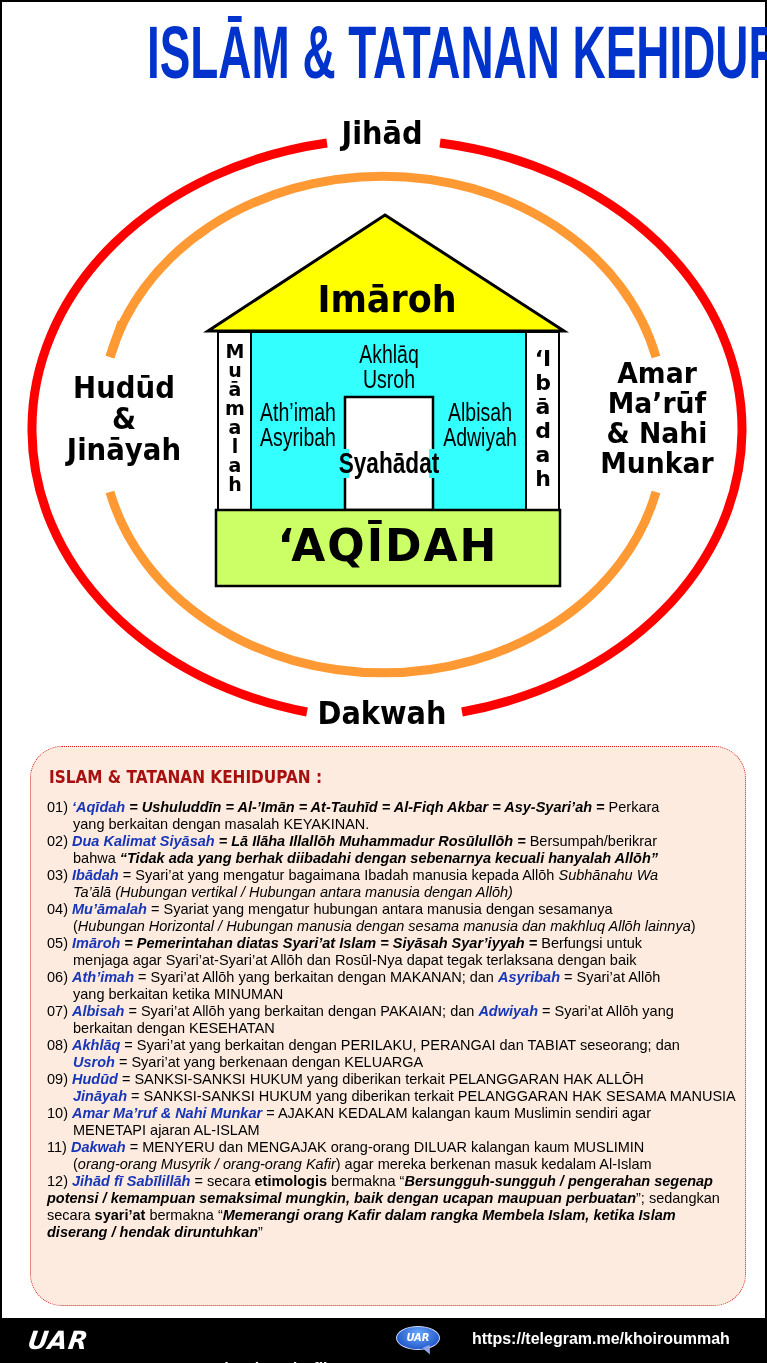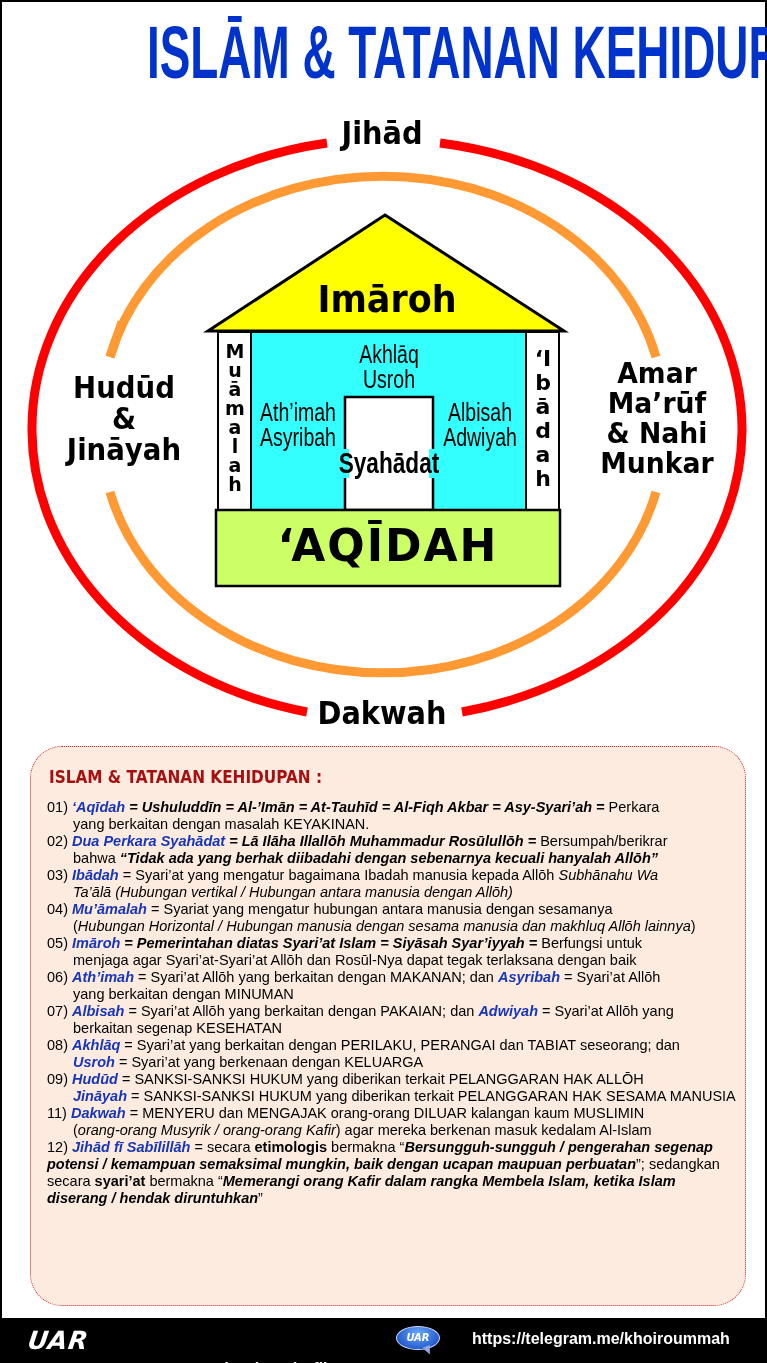--- a/index.html
+++ b/index.html
@@ -122,21 +122,21 @@
     <div class="items">
 
       <div class="item">
         <span>01)</span>
         <span class="k">‘Aqīdah</span><span class="bi"> = Ushuluddīn = Al-’Imān = At-Tauhīd = Al-Fiqh Akbar = Asy-Syari’ah =</span><span> Perkara</span>
         <span class="cont">yang berkaitan dengan masalah KEYAKINAN.</span>
       </div>
 
       <div class="item">
         <span>02)</span>
-        <span class="k">Dua Perkara Syahādat</span><span class="bi"> = Lā Ilāha Illallōh Muhammadur Rosūlullōh =</span><span> Bersumpah/berikrar</span>
+        <span class="k">Dua Kalimat Siyāsah</span><span class="bi"> = Lā Ilāha Illallōh Muhammadur Rosūlullōh =</span><span> Bersumpah/berikrar</span>
         <span class="cont"><span>bahwa </span><span class="bi">“Tidak ada yang berhak diibadahi dengan sebenarnya kecuali hanyalah Allōh”</span></span>
       </div>
 
       <div class="item">
         <span>03)</span>
         <span class="k">Ibādah</span><span> = Syari’at yang mengatur bagaimana Ibadah manusia kepada Allōh </span><span class="i">Subhānahu Wa</span>
         <span class="cont i">Ta’ālā (Hubungan vertikal / Hubungan antara manusia dengan Allōh)</span>
       </div>
 
       <div class="item">
@@ -147,41 +147,46 @@
 
       <div class="item">
         <span>05)</span>
         <span class="k">Imāroh</span><span class="bi"> = Pemerintahan diatas Syari’at Islam = Siyāsah Syar’iyyah =</span><span> Berfungsi untuk</span>
         <span class="cont">menjaga agar Syari’at-Syari’at Allōh dan Rosūl-Nya dapat tegak terlaksana dengan baik</span>
       </div>
 
       <div class="item">
         <span>06)</span>
         <span class="k">Ath’imah</span><span> = Syari’at Allōh yang berkaitan dengan MAKANAN; dan </span><span class="k">Asyribah</span><span> = Syari’at Allōh</span>
-        <span class="cont">yang berkaitan dengan MINUMAN</span>
+        <span class="cont">yang berkaitan ketika MINUMAN</span>
       </div>
 
       <div class="item">
         <span>07)</span>
         <span class="k">Albisah</span><span> = Syari’at Allōh yang berkaitan dengan PAKAIAN; dan </span><span class="k">Adwiyah</span><span> = Syari’at Allōh yang</span>
-        <span class="cont">berkaitan segenap KESEHATAN</span>
+        <span class="cont">berkaitan dengan KESEHATAN</span>
       </div>
 
       <div class="item">
         <span>08)</span>
         <span class="k">Akhlāq</span><span> =  Syari’at yang berkaitan dengan PERILAKU, PERANGAI dan TABIAT seseorang; dan</span>
         <span class="cont"><span class="k">Usroh</span><span> = Syari’at yang berkenaan dengan KELUARGA</span></span>
       </div>
 
       <div class="item">
         <span>09)</span>
         <span class="k">Hudūd</span><span> =  SANKSI-SANKSI HUKUM yang diberikan terkait PELANGGARAN HAK ALLŌH</span>
         <span class="cont"><span class="k">Jināyah</span><span> = SANKSI-SANKSI HUKUM yang diberikan terkait PELANGGARAN HAK SESAMA MANUSIA</span></span>
       </div>
 
+      <div class="item">
+        <span>10)</span>
+        <span class="k">Amar Ma’ruf &amp; Nahi Munkar</span><span> = AJAKAN KEDALAM kalangan kaum Muslimin sendiri agar</span>
+        <span class="cont">MENETAPI ajaran AL-ISLAM</span>
+      </div>
 
       <div class="item">
         <span>11)</span>
         <span class="k">Dakwah</span><span> = MENYERU dan MENGAJAK orang-orang DILUAR kalangan kaum MUSLIMIN</span>
         <span class="cont"><span>(</span><span class="i">orang-orang Musyrik / orang-orang Kafir</span><span>) agar mereka berkenan masuk kedalam Al-Islam</span></span>
       </div>
 
       <div class="item">
         <span>12)</span>
         <span class="k">Jihād fī Sabīlillāh</span><span> = secara </span><span class="b">etimologis</span><span> bermakna “</span><span class="bi">Bersungguh-sungguh / pengerahan segenap potensi / kemampuan semaksimal mungkin, baik dengan ucapan maupuan perbuatan</span><span>”; sedangkan secara </span><span class="b">syari’at</span><span> bermakna “</span><span class="bi">Memerangi orang Kafir dalam rangka Membela Islam, ketika Islam diserang / hendak diruntuhkan</span><span>”</span>

